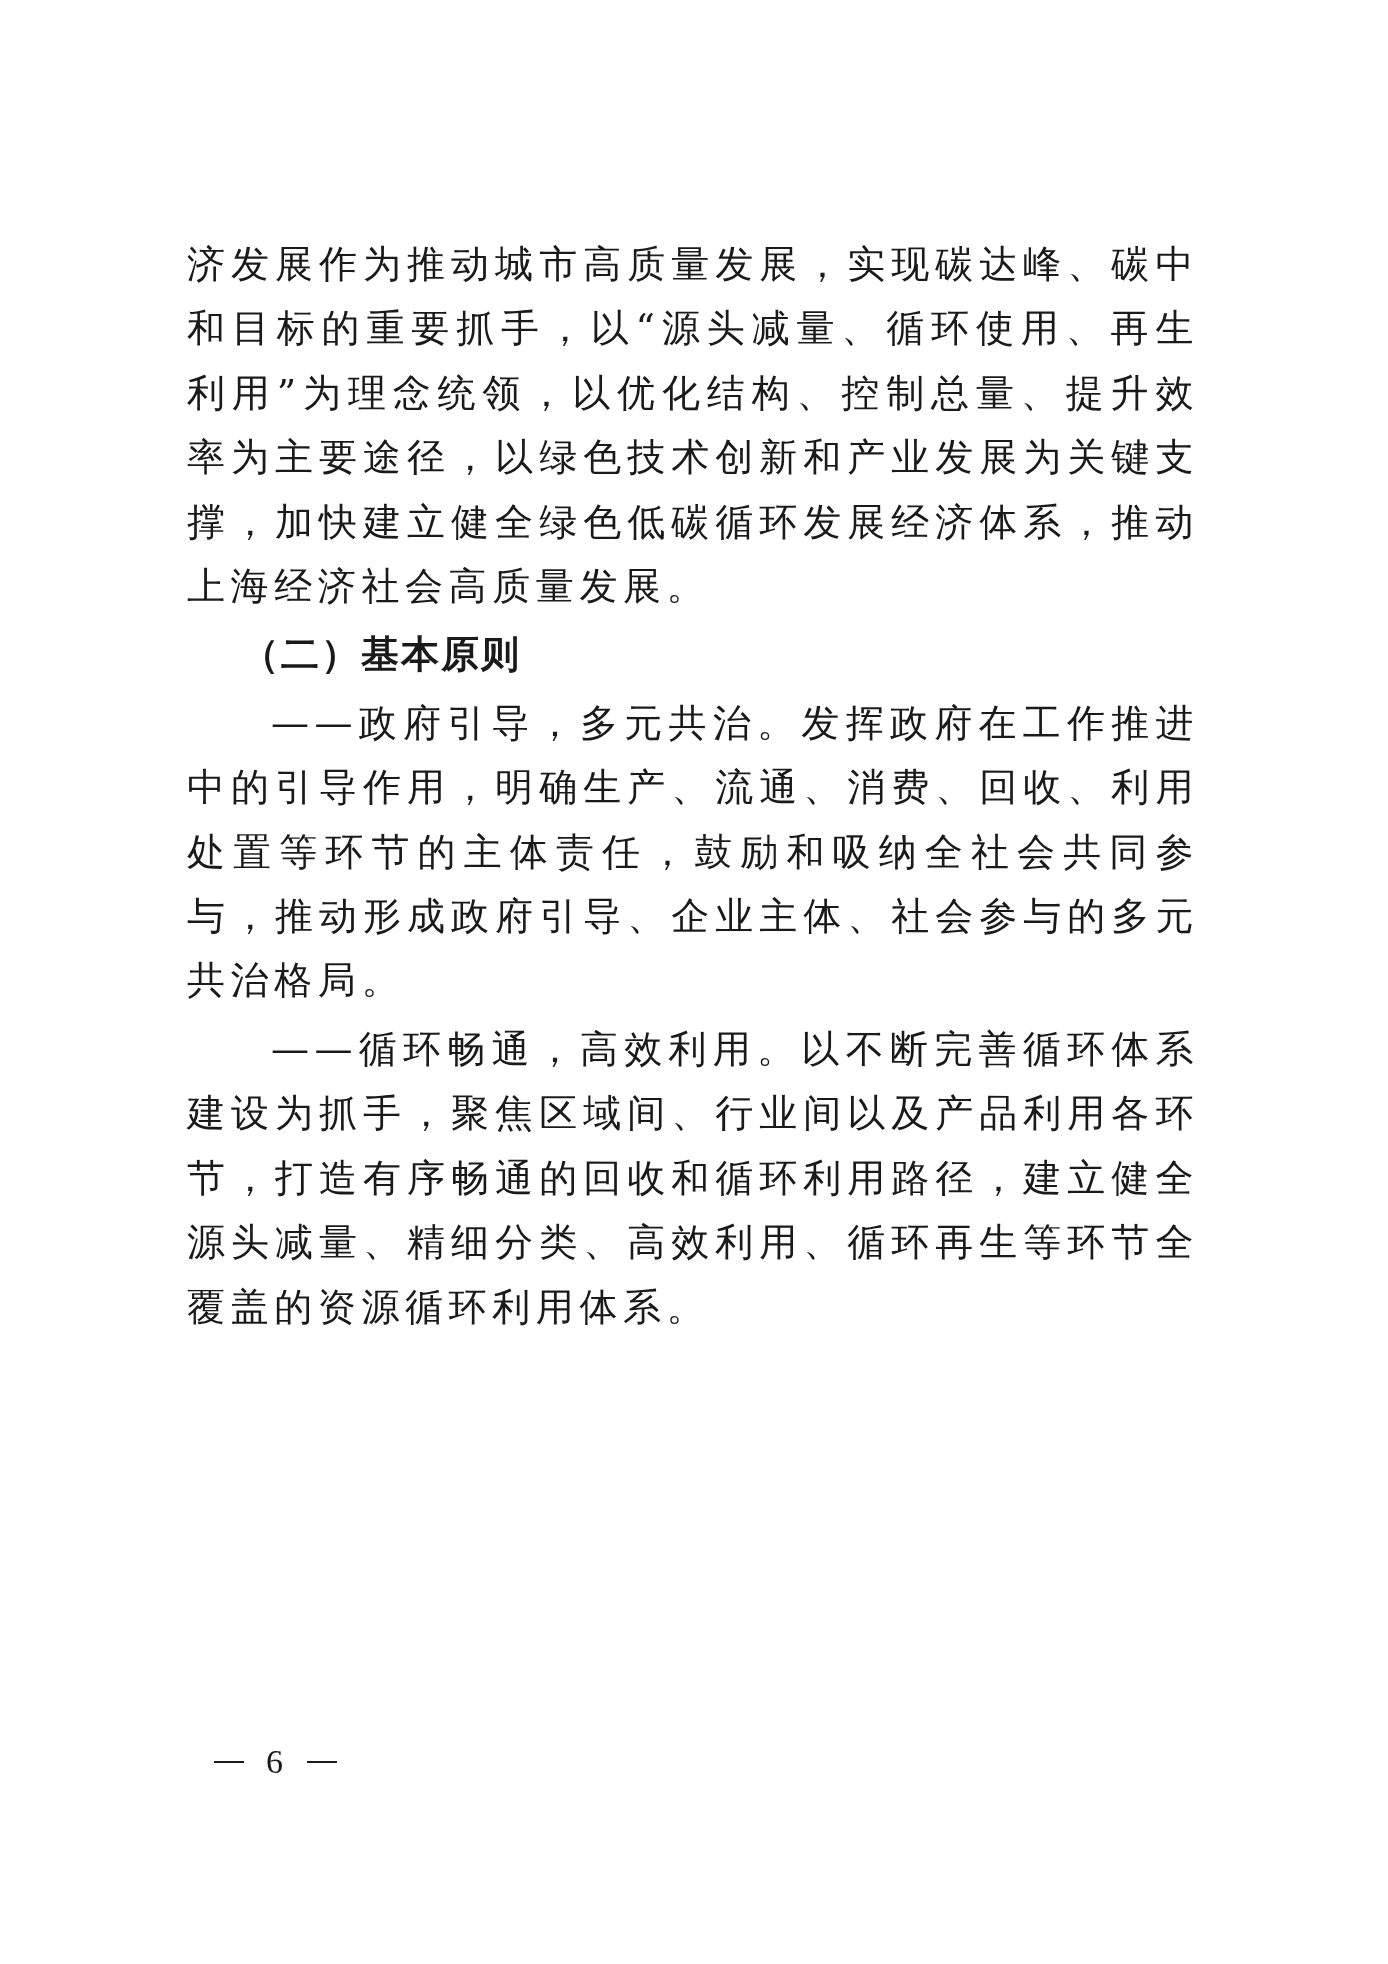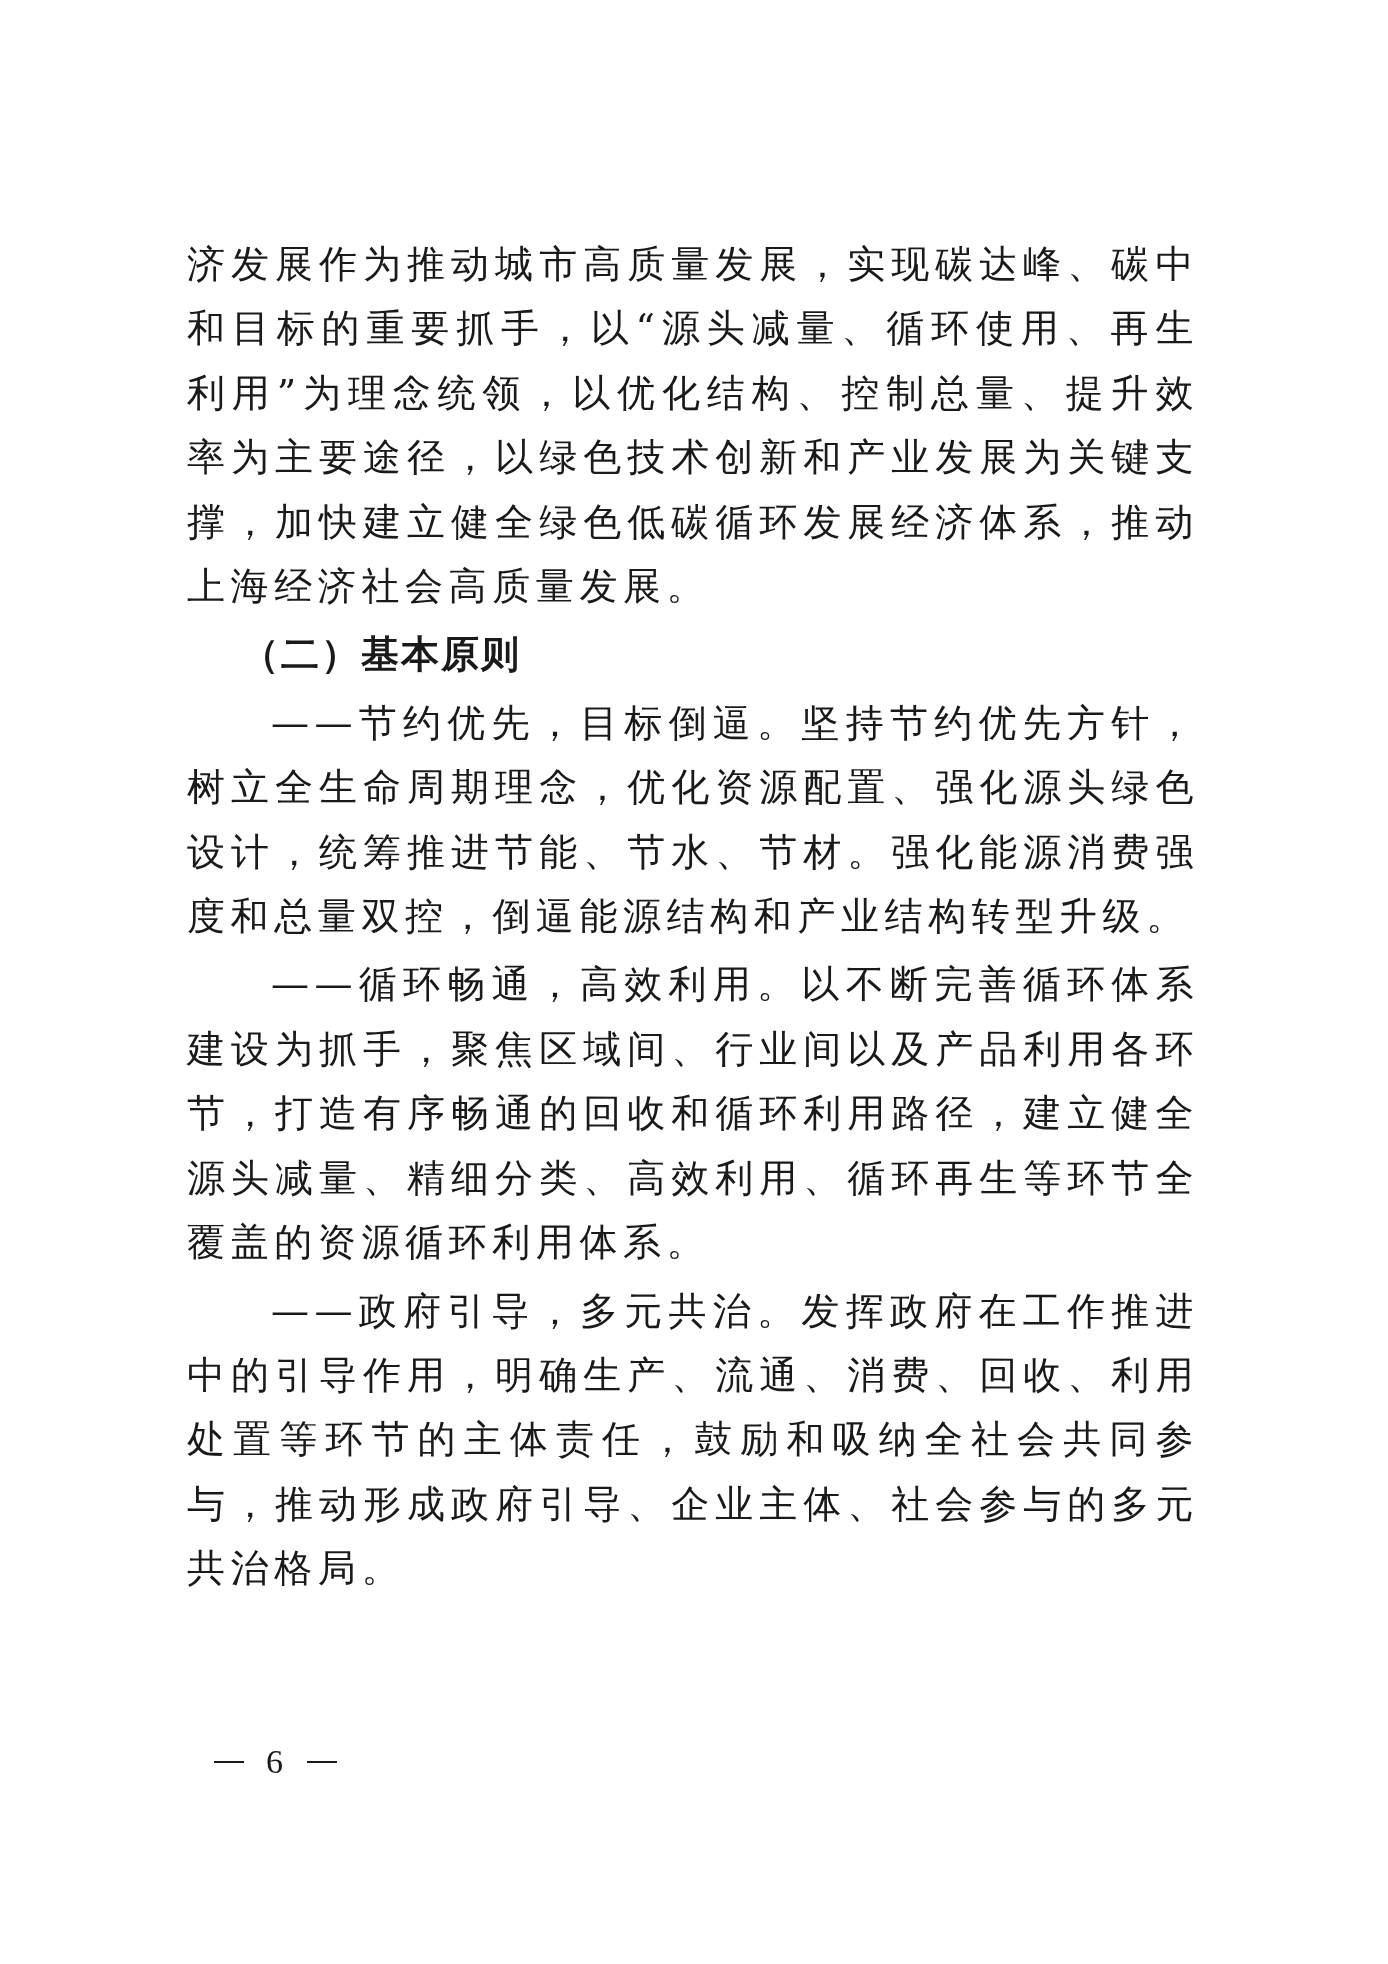--- a/index.html
+++ b/index.html
@@ -68,23 +68,22 @@
       background: #1a1a1a;
     }
   </style>
 </head>
 <body>
 
 <div class="page">
   <div class="content">
     <p class="para">济发展作为推动城市高质量发展，实现碳达峰、碳中和目标的重要抓手，以“源头减量、循环使用、再生利用”为理念统领，以优化结构、控制总量、提升效率为主要途径，以绿色技术创新和产业发展为关键支撑，加快建立健全绿色低碳循环发展经济体系，推动上海经济社会高质量发展。</p>
     <p class="heading">（二）基本原则</p>
-    <p class="para indent">——节约优先，目标倒逼。坚持节约优先方针，树立全生命周期理念，优化资源配置、强化源头绿色设计，统筹推进节能、节水、节材。强化能源消费强度和总量双控，倒逼能源结构和产业结构转型升级。</p>
+    <p class="para indent">——政府引导，多元共治。发挥政府在工作推进中的引导作用，明确生产、流通、消费、回收、利用处置等环节的主体责任，鼓励和吸纳全社会共同参与，推动形成政府引导、企业主体、社会参与的多元共治格局。</p>
     <p class="para indent">——循环畅通，高效利用。以不断完善循环体系建设为抓手，聚焦区域间、行业间以及产品利用各环节，打造有序畅通的回收和循环利用路径，建立健全源头减量、精细分类、高效利用、循环再生等环节全覆盖的资源循环利用体系。</p>
-    <p class="para indent">——政府引导，多元共治。发挥政府在工作推进中的引导作用，明确生产、流通、消费、回收、利用处置等环节的主体责任，鼓励和吸纳全社会共同参与，推动形成政府引导、企业主体、社会参与的多元共治格局。</p>
   </div>
 
   <div class="page-number">
     <span class="dash"></span>
     <span>6</span>
     <span class="dash"></span>
   </div>
 </div>
 
 </body></html>

